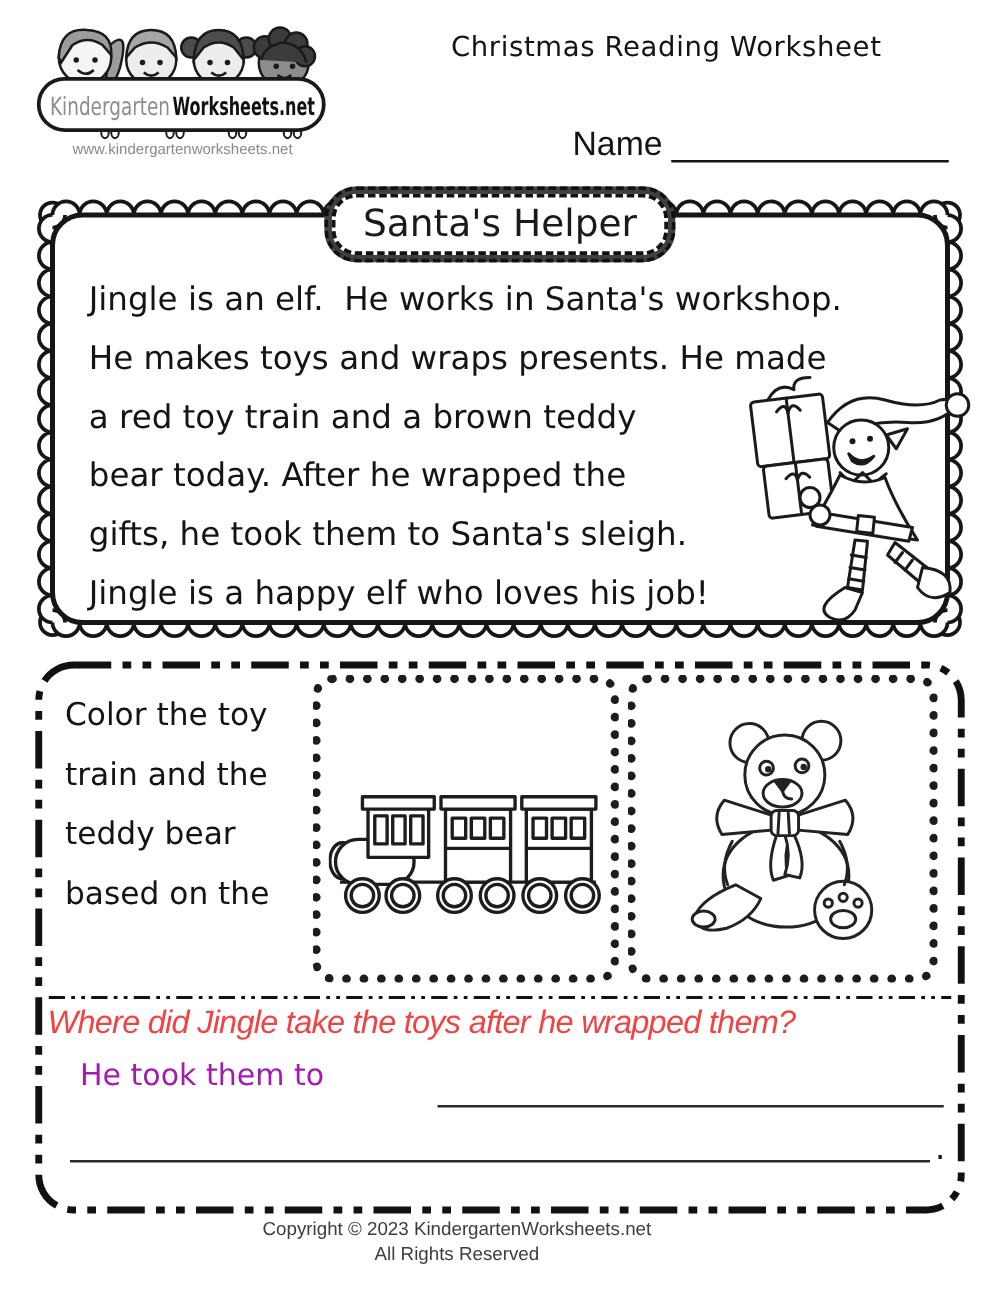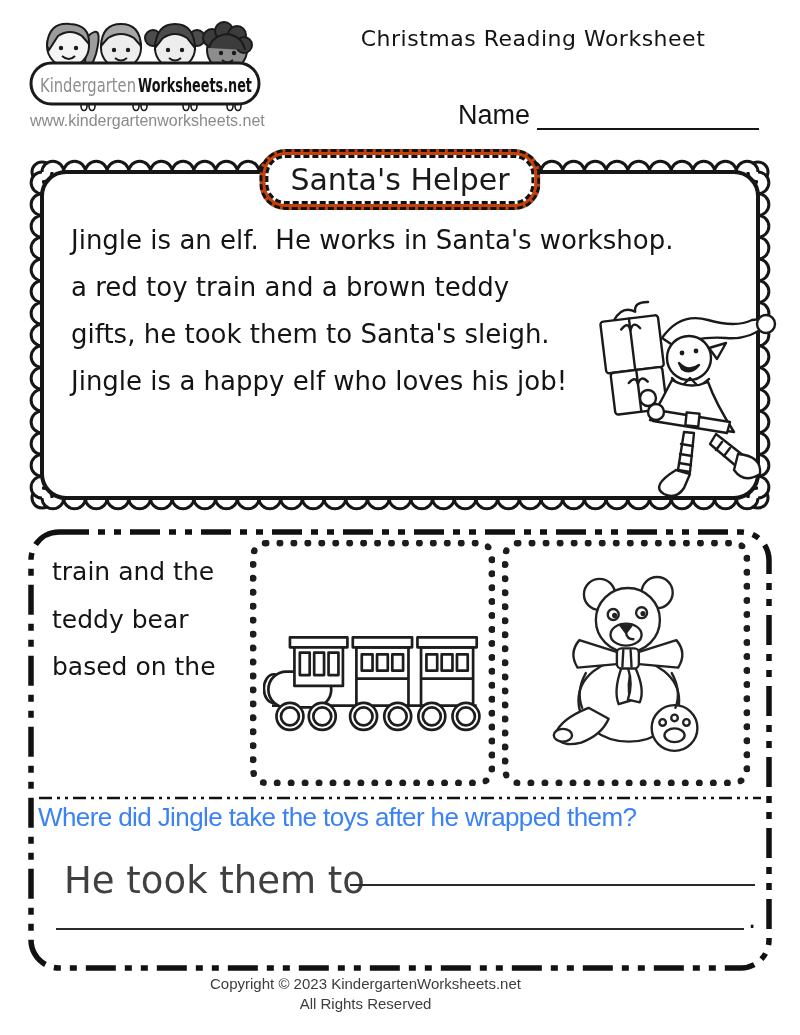--- a/index.html
+++ b/index.html
@@ -5,39 +5,39 @@
   * { margin:0; padding:0; box-sizing:border-box; }
   html,body { background:#ffffff; }
   .page {
     position:relative; width:800px; height:1035px; background:#ffffff;
     font-family:"DejaVu Sans", sans-serif; color:#1a1a1a; overflow:hidden;
   }
   
   .logo-svg { position:absolute; left:26px; top:6px; }
   .logo-url {
     position:absolute; left:30px; top:112px; width:232px; text-align:center;
-    font-family:"Liberation Sans", sans-serif; font-size:16px; color:#8a8a8a;
+    font-family:"Liberation Sans", sans-serif; font-size:12px; color:#8a8a8a;
   }
   .page-title {
     position:absolute; left:276px; top:26px; width:514px; text-align:center;
     font-size:22px; letter-spacing:0.5px; color:#141414; white-space:nowrap;
   }
   .name-label {
     position:absolute; left:458px; top:100px;
     font-family:"Liberation Sans", sans-serif; font-size:27px; color:#141414;text-align:right;
   }
   .name-line {
     position:absolute; left:537px; top:102px; width:222px; height:28px;
     border-bottom:2.5px solid #141414;
   }
   
   .scallop-svg { position:absolute; left:20px; top:156px; }
   .santa-badge {
     position:absolute; left:50%; transform:translateX(-50%); top:149px; z-index:4;
-    background:#c2410c; border:3px dashed #111; border-radius:26px; padding:3px;
+    background:#404040; border:3px dashed #111; border-radius:26px; padding:3px;
   }
   .santa-badge-inner {
     border:3px dashed #111; border-radius:20px; padding:4px 22px;
     font-size:30px; white-space:nowrap; background:#fff;
   }
   .passage-text {
     position:absolute; left:55px; top:217px; width:700px; z-index:2;
     font-size:26px; line-height:47px; color:#141414;margin-left:16px;
   }
   .passage-line { white-space:pre; }
@@ -51,25 +51,25 @@
   .img-frame {
     position:absolute; z-index:2; background:#fff;
     border:7px dotted #1d1d1d; border-radius:16px;
     display:flex; align-items:center; justify-content:center;
   }
   .frame-train { left:250px; top:540px; width:245px; height:246px; }
   .frame-teddy { left:502px; top:540px; width:248px; height:246px; }
   .question-text {
     position:absolute; left:38px; top:802px; width:728px; z-index:2;
     font-family:"Liberation Sans", sans-serif; font-size:26px;
-    letter-spacing:-0.6px; white-space:nowrap; color:#3b82f6;
+    letter-spacing:-0.6px; white-space:nowrap; color:#ef4444;font-style:italic;
   }
   .answer-prompt {
     position:absolute; left:64px; top:846px; z-index:2;
-    font-size:37px; color:#404040; white-space:nowrap;margin-top:13px;
+    font-size:24px; color:#a21caf; white-space:nowrap;
   }
   .answer-line-1 {
     position:absolute; left:350px; top:856px; width:405px; height:30px; z-index:2;
     border-bottom:2.5px solid #2a2a2a;
   }
   .answer-line-2 {
     position:absolute; left:56px; top:900px; width:688px; height:30px; z-index:2;
     border-bottom:2.5px solid #2a2a2a;
   }
   .answer-period {
@@ -161,21 +161,23 @@
       <rect x="22" y="16" width="716" height="326" rx="24" stroke-width="4"></rect>
     </g>
   </svg>
 
   <div class="santa-badge">
     <div class="santa-badge-inner">Santa's Helper</div>
   </div>
 
   <div class="passage-text">
     <div class="passage-line">Jingle is an elf.  He works in Santa's workshop.</div>
+    <div class="passage-line">He makes toys and wraps presents. He made</div>
     <div class="passage-line">a red toy train and a brown teddy</div>
+    <div class="passage-line">bear today. After he wrapped the</div>
     <div class="passage-line">gifts, he took them to Santa's sleigh.</div>
     <div class="passage-line">Jingle is a happy elf who loves his job!</div>
   </div>
 
   <svg class="elf-svg" width="196" height="214" viewBox="0 0 196 214">
     <g stroke="#1a1a1a" stroke-width="2.4" fill="#ffffff" stroke-linecap="round" stroke-linejoin="round">
 
       <g transform="rotate(-7 50 70)">
         <path d="M34,20 q10,-14 22,-6 q0,-10 14,-8" fill="none"></path>
         <rect x="20" y="20" width="58" height="52" rx="3"></rect>
@@ -216,20 +218,21 @@
       <path d="M152,156 q24,2 22,20 q-16,10 -26,-4 z"></path>
     </g>
   </svg>
 
   <svg class="activity-svg" width="750" height="448" viewBox="0 0 750 448">
     <rect x="6" y="6" width="738" height="436" rx="28" fill="#ffffff" stroke="#111111" stroke-width="5.5" stroke-dasharray="30 9 7 9 7 9"></rect>
     <line x1="14" y1="272" x2="736" y2="272" stroke="#111111" stroke-width="2.5" stroke-dasharray="13 5 3 5 3 5"></line>
   </svg>
 
   <div class="instruction-text">
+    <div>Color the toy</div>
     <div>train and the</div>
     <div>teddy bear</div>
     <div>based on the</div>
   </div>
 
   <div class="img-frame frame-train">
     <svg width="220" height="190" viewBox="0 0 245 205">
       <g stroke="#1d1d1d" stroke-width="3" fill="#ffffff" stroke-linejoin="round">
         <line x1="10" y1="150" x2="238" y2="150"></line>
 

